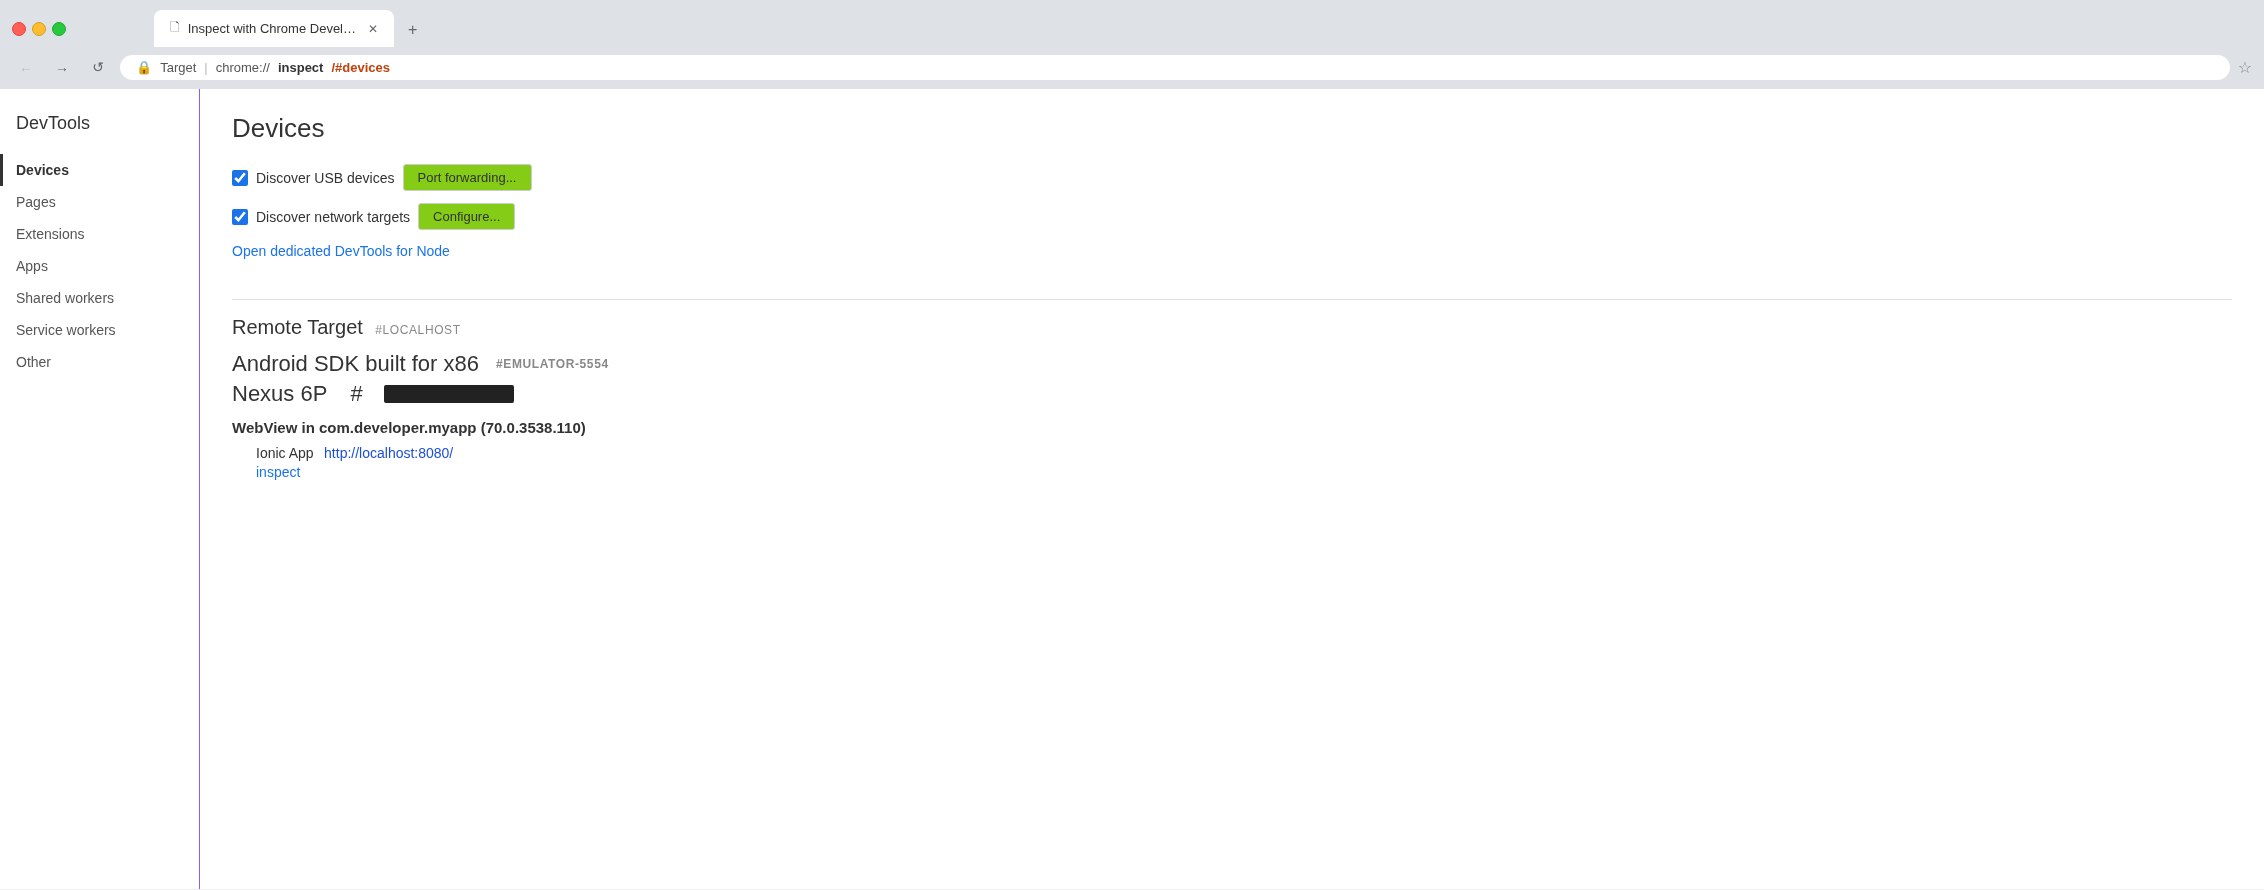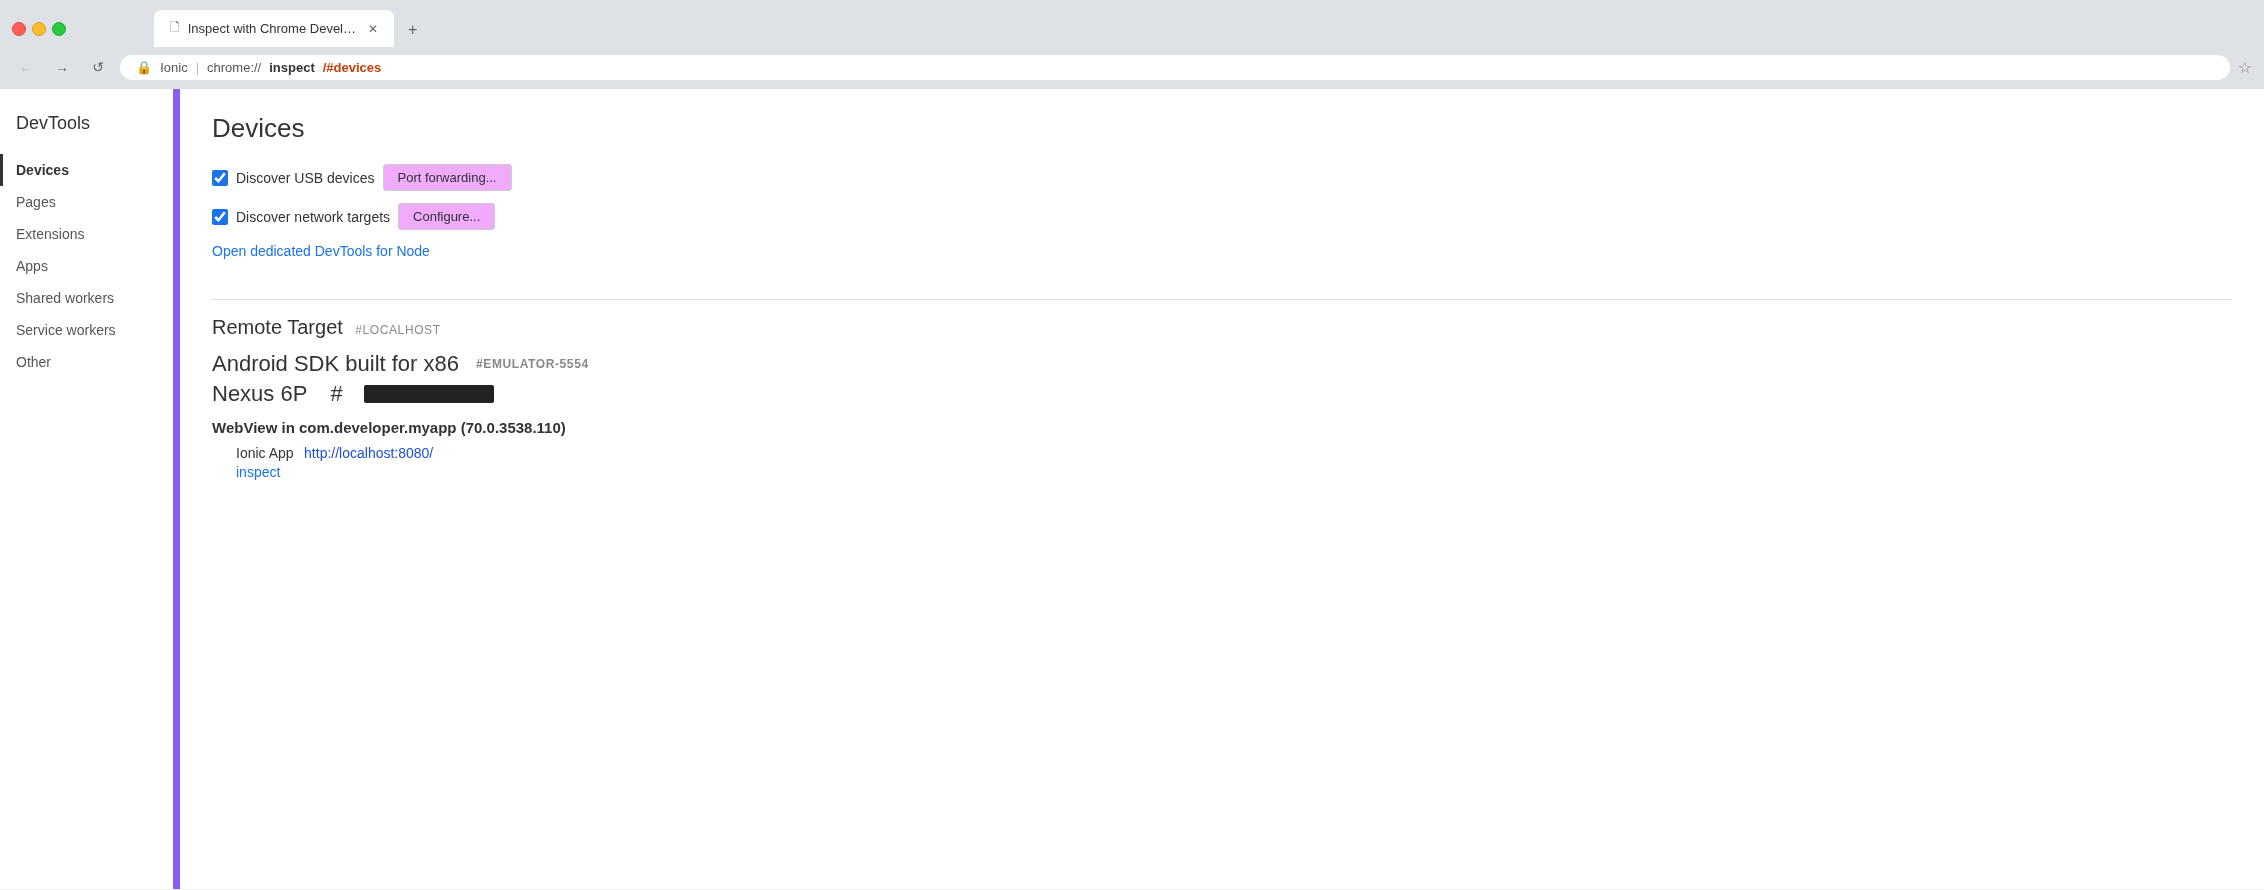--- a/index.html
+++ b/index.html
@@ -128,23 +128,23 @@
 
     
     .page-content {
       background: white;
       min-height: calc(100vh - 90px);
       display: flex;
     }
 
     
     .sidebar {
-      width: 180px;
+      width: 200px;
       padding: 24px 0;
-      border-right: 7px solid #8b5cf6;
+      border-right: 1px solid #8b5cf6;
       flex-shrink: 0;
     }
     .sidebar-title {
       font-size: 18px;
       font-weight: 400;
       color: #333;
       padding: 0 16px 20px 16px;
     }
     .sidebar-item {
       padding: 8px 16px;
@@ -195,21 +195,21 @@
     }
     .checkbox-label input[type="checkbox"] {
       width: 16px;
       height: 16px;
       accent-color: #1a73e8;
       cursor: pointer;
     }
     .btn-outline {
       padding: 5px 14px;
       border: 1px solid #ccc;
-      background: #f0abfc;
+      background: #84cc16;
       border-radius: 3px;
       font-size: 13px;
       color: #333;
       cursor: pointer;
     }
 
     .node-link {
       color: #1a73e8;
       font-size: 14px;
       text-decoration: none;
@@ -317,21 +317,21 @@
       <div class="tab-new">+</div>
     </div>
   </div>
 
   <div class="address-bar-row">
     <button class="nav-btn disabled">←</button>
     <button class="nav-btn">→</button>
     <button class="nav-btn">↺</button>
     <div class="address-bar">
       <span style="font-size:13px;">🔒</span>
-      <span class="browser-label">Ionic</span>
+      <span class="browser-label">Target</span>
       <span class="separator">|</span>
       <span class="url-scheme">chrome://</span>
         <span class="url-bold">inspect</span>
         <span class="url-rest">/#devices</span>
     </div>
     <span class="bookmark-btn">☆</span>
   </div>
 </div>
 
 <div class="page-content">

